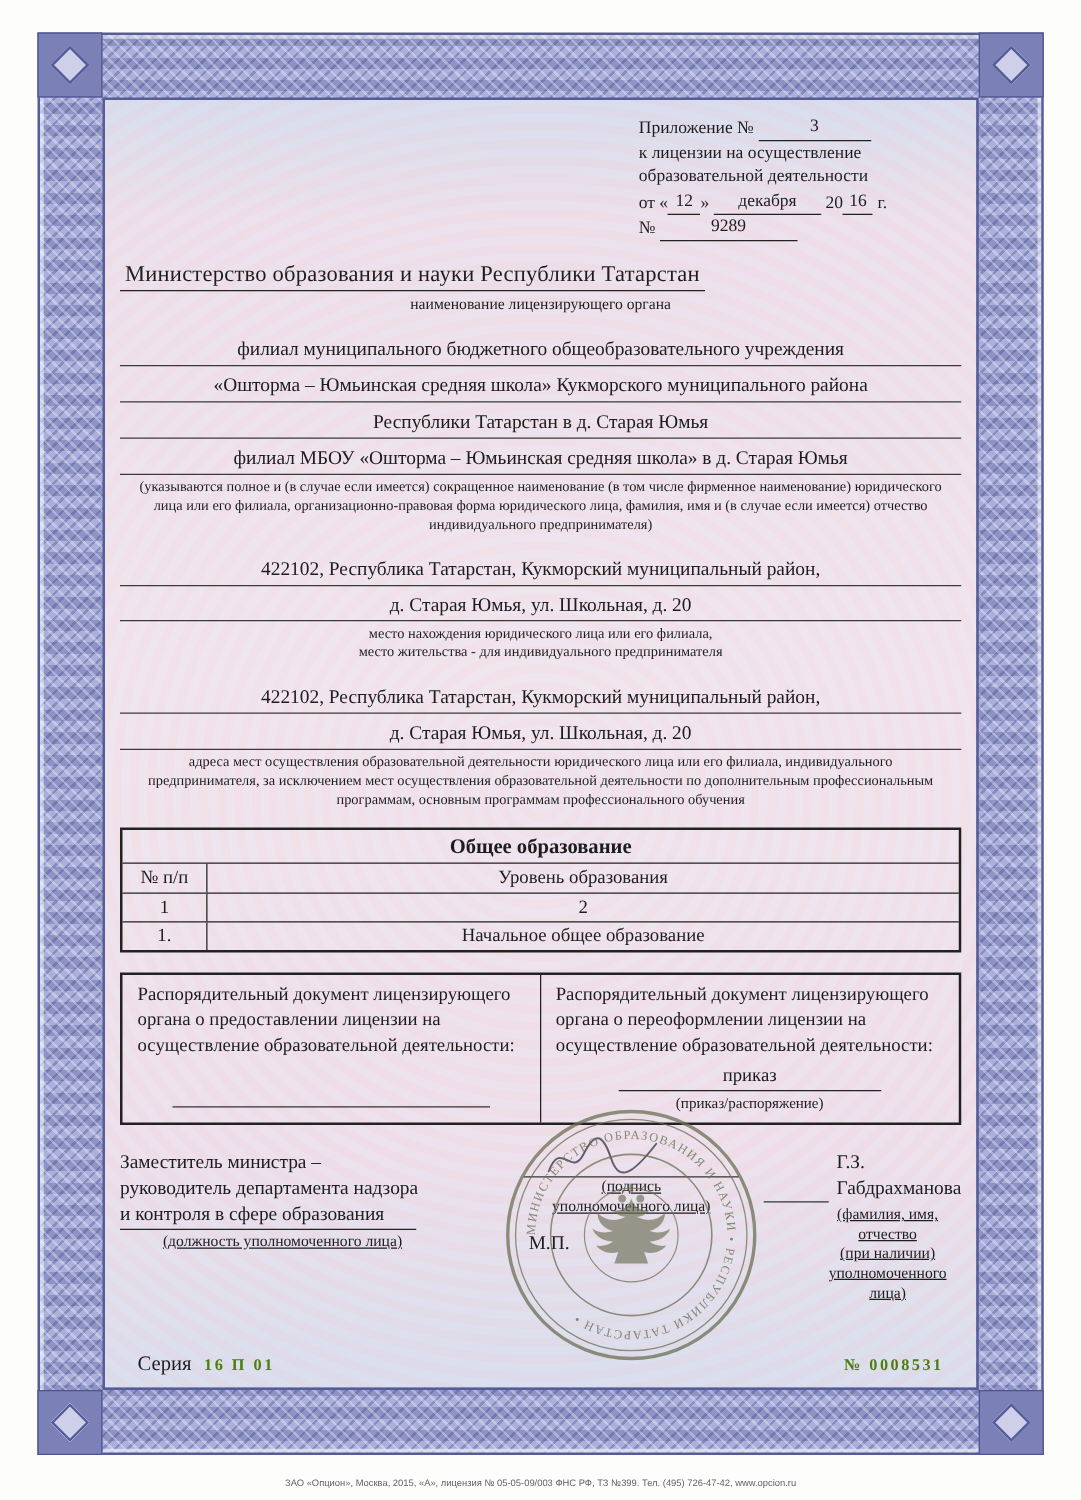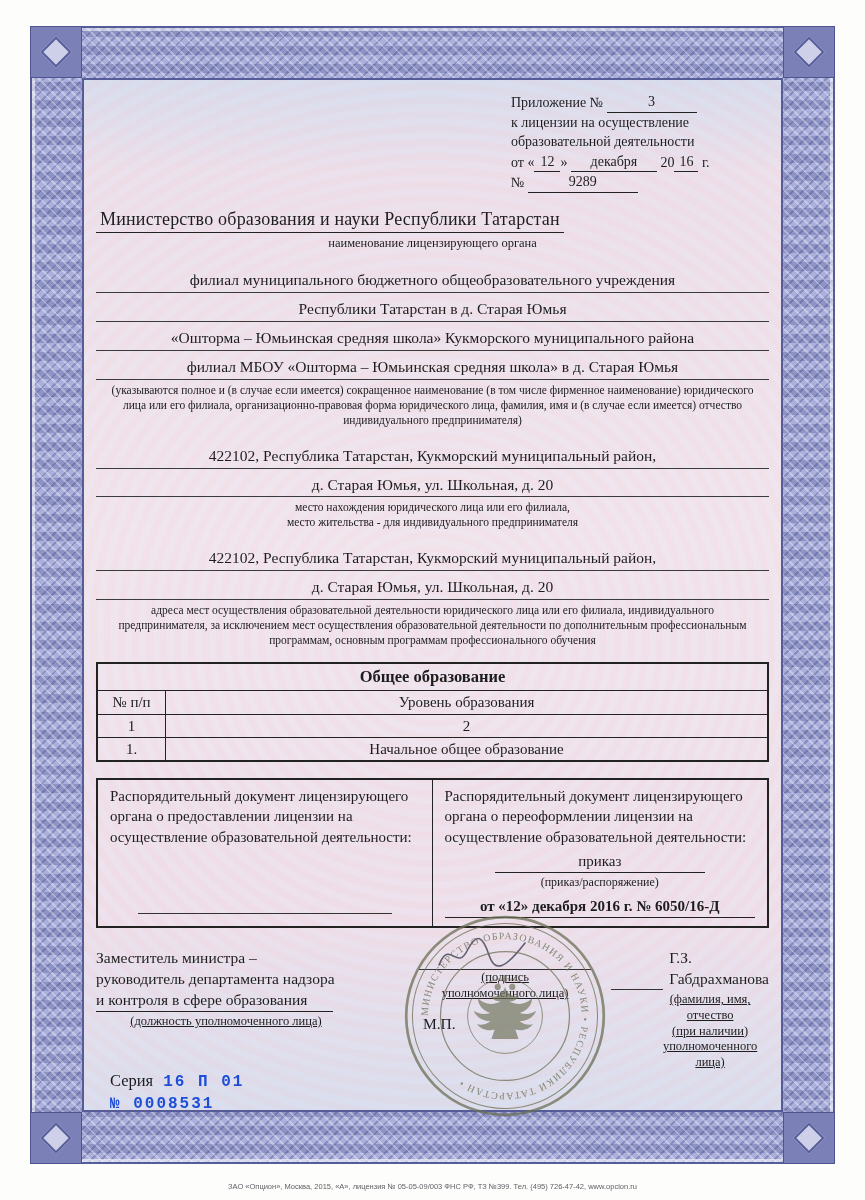--- a/index.html
+++ b/index.html
@@ -122,25 +122,25 @@
   .name-pre { flex:0 0 52px; border-bottom:1px solid #333; height:20px; margin-right:6px; }
   .name-caps { margin-left:40px; margin-top:2px; }
 
   
   .seal {
     position:absolute; left:-12px; top:-36px; width:208px; height:208px;
     filter: blur(.35px); opacity:.88; pointer-events:none;
   }
 
   
-  .serial { display:flex; justify-content:space-between; align-items:baseline; margin-top:auto; padding:0 14px 2px;flex-direction:column; }
+  .serial { display:flex; justify-content:space-between; align-items:baseline; margin-top:auto; padding:0 14px 2px; }
   .serial-left { display:flex; align-items:baseline; gap:10px; font-size:16.5px; }
   .serial-val, .serial-num {
-    font-family:Liberation Mono, monospace; font-weight:700;
-    letter-spacing:2px; font-size:16px; color:#1d4ed8;
+    font-family:Liberation Serif, serif; font-weight:700;
+    letter-spacing:2px; font-size:13px; color:#4d7c0f;
   }
 
   
   .imprint {
     position:absolute; left:0; right:0; bottom:9px; text-align:center;
     font-family:"Liberation Sans","DejaVu Sans",sans-serif;
     font-size:7.5px; color:#5f5f66; z-index:4;
   }
 </style>
 </head>
@@ -176,22 +176,22 @@
       </div>
     </div>
 
     <div class="title-wrap">
       <span class="title">Министерство образования и науки Республики Татарстан</span>
     </div>
     <div class="sub-caption">наименование лицензирующего органа</div>
 
     <div class="block">
       <div class="rule-line">филиал муниципального бюджетного общеобразовательного учреждения</div>
+      <div class="rule-line">«Ошторма – Юмьинская средняя школа» Кукморского муниципального района</div>
       <div class="rule-line">Республики Татарстан в д. Старая Юмья</div>
-      <div class="rule-line">«Ошторма – Юмьинская средняя школа» Кукморского муниципального района</div>
       <div class="rule-line">филиал МБОУ «Ошторма – Юмьинская средняя школа» в д. Старая Юмья</div>
       <div class="caption">(указываются полное и (в случае если имеется) сокращенное наименование (в том числе фирменное наименование) юридического лица или его филиала, организационно-правовая форма юридического лица, фамилия, имя и (в случае если имеется) отчество индивидуального предпринимателя)</div>
     </div>
 
     <div class="block">
       <div class="rule-line">422102,  Республика Татарстан, Кукморский муниципальный район,</div>
       <div class="rule-line">д. Старая Юмья, ул. Школьная, д. 20</div>
       <div class="caption">место нахождения юридического лица или его филиала,</div>
       <div class="caption" style="margin-top:0">место жительства - для индивидуального предпринимателя</div>
     </div>
@@ -220,21 +220,20 @@
 
     <div class="orders">
       <div class="o-left">
         <div class="o-text">Распорядительный документ лицензирующего органа о предоставлении лицензии на осуществление образовательной деятельности:</div>
         <div class="o-blank"></div>
       </div>
       <div class="o-right">
         <div class="o-text">Распорядительный документ лицензирующего органа о переоформлении лицензии на осуществление образовательной деятельности:</div>
         <span class="o-val">приказ</span>
         <div class="o-cap">(приказ/распоряжение)</div>
-        <div class="o-date">от «12» декабря 2016 г.   № 6050/16-Д</div>
       </div>
     </div>
 
     <div class="sig">
       <div class="sig-left">
         <div>Заместитель министра –</div>
         <div>руководитель департамента надзора</div>
         <div><span class="pos-underline">и контроля в сфере образования</span></div>
         <div class="small">(должность уполномоченного лица)</div>
       </div>

